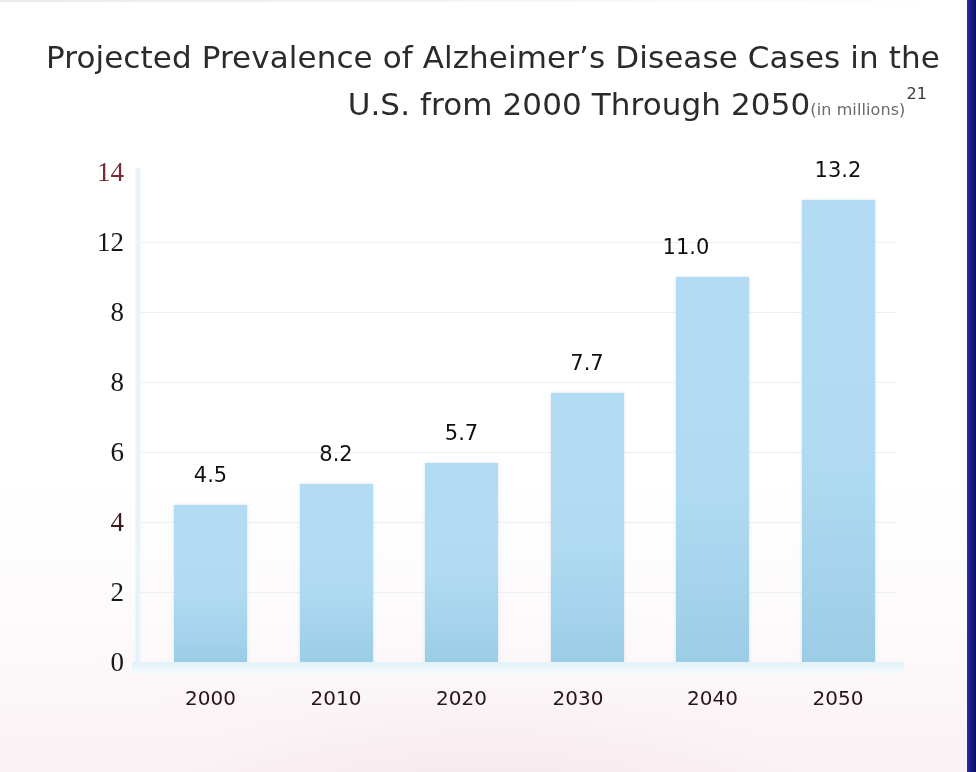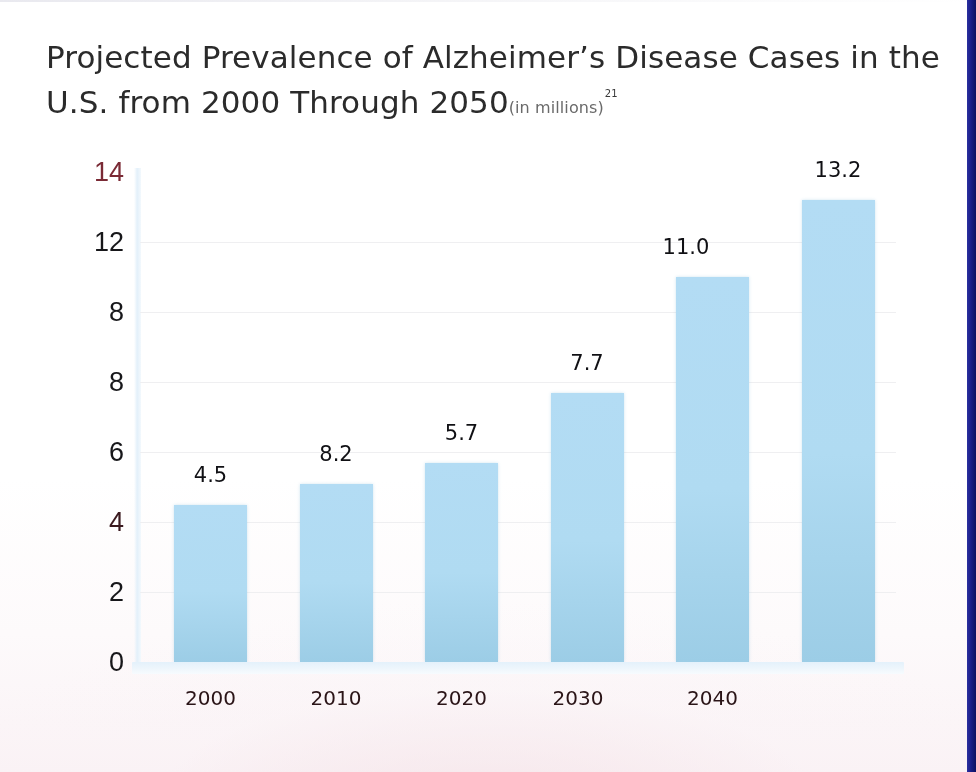--- a/index.html
+++ b/index.html
@@ -49,30 +49,31 @@
     width: 880px;
   }
   .title-line {
     font-family: "DejaVu Sans", sans-serif;
     font-size: 31px;
     font-weight: 400;
     color: #2b2b2b;
     letter-spacing: 0.1px;
     line-height: 42px;
     white-space: nowrap;
+    text-align: right;
   }
   .title-sub {
     font-family: "DejaVu Sans", sans-serif;
     font-size: 16px;
     color: #6a6a6a;
     font-weight: 400;
   }
   .title-sup {
     font-family: "DejaVu Sans", sans-serif;
-    font-size: 10px;
+    font-size: 16px;
     color: #3a3a3a;
     vertical-align: super;
     position: relative;
     top: -5px;
     left: 1px;
   }
 
   
   #plot {
     position: absolute;
@@ -107,21 +108,21 @@
     background: linear-gradient(180deg, #e4f1fb 0%, #eef6fc 55%, #f7fbfe 100%);
     border-radius: 1px;
   }
 
   
   .ytick {
     position: absolute;
     right: 0;
     width: 60px;
     text-align: right;
-    font-family: Liberation Sans, sans-serif;
+    font-family: Liberation Serif, serif;
     font-size: 27px;
     color: #17171a;
     line-height: 1;
     transform: translateY(-50%);
   }
   #y-axis-labels {
     position: absolute;
     left: 62px;
     top: 172px;
     width: 62px;
@@ -214,15 +215,16 @@
       </div>
     <div id="baseline"></div>
   </div>
 
   <div id="x-axis-labels">
       <div class="xtick" style="left: -9.5px; color: rgb(42, 20, 23);">2000</div>
       <div class="xtick" style="left: 116px; color: rgb(42, 20, 23);">2010</div>
       <div class="xtick" style="left: 241.5px; color: rgb(42, 20, 23);">2020</div>
       <div class="xtick" style="left: 358px; color: rgb(42, 20, 23);">2030</div>
       <div class="xtick" style="left: 492.5px; color: rgb(42, 20, 23);">2040</div>
+      <div class="xtick" style="left: 618px; color: rgb(42, 20, 23);">2050</div>
     </div>
 
 </div>
 
 </body></html>

